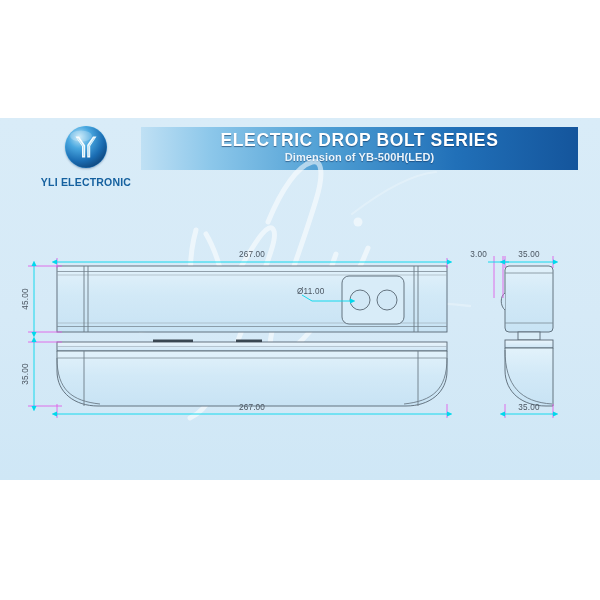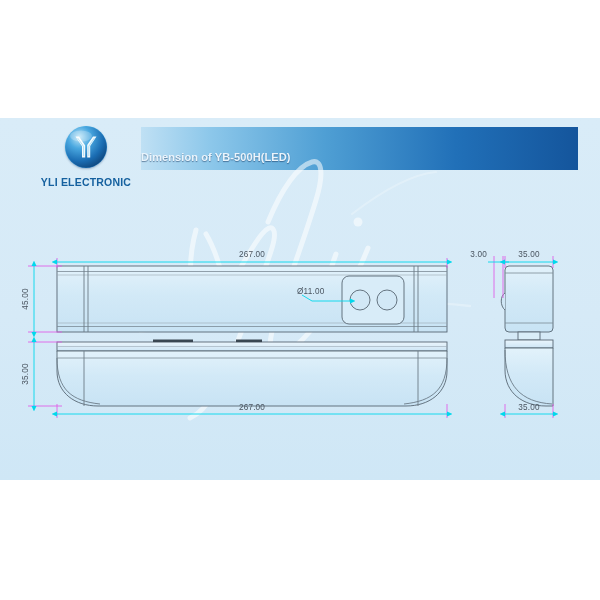--- a/index.html
+++ b/index.html
@@ -50,20 +50,21 @@
   #banner-title{
     position:absolute;left:0;right:0;top:3px;
     text-align:center;
     font-size:17.5px;font-weight:bold;color:#ffffff;
     letter-spacing:.6px;
     text-shadow:0 1px 1px rgba(10,40,80,.55);
     white-space:nowrap;
   }
   #banner-sub{
     position:absolute;left:0;right:0;top:24px;
+    text-align:center;
     font-size:11px;font-weight:bold;color:#eaf4fc;
     letter-spacing:.1px;
     text-shadow:0 1px 1px rgba(10,40,80,.5);
     white-space:nowrap;
   }
   
   #drawing{position:absolute;left:0;top:0;width:600px;height:362px;}
   .dimtxt{
     font-family:"Liberation Sans", sans-serif;
     font-size:8.2px;
@@ -100,20 +101,21 @@
               <path d="M12.6 12.0 L18.6 20.6 L18.6 30.0"></path>
               <path d="M29.4 12.0 L23.8 20.2 L23.8 30.0"></path>
             </g>
             <ellipse cx="16" cy="10" rx="11" ry="5.5" fill="#ffffff" opacity="0.22"></ellipse>
           </svg>
         </div>
         <div id="logo-text">YLI ELECTRONIC</div>
       </div>
 
       <div id="banner">
+        <div id="banner-title">ELECTRIC DROP BOLT SERIES</div>
         <div id="banner-sub">Dimension of YB-500H(LED)</div>
       </div>
 
     </div>
 
     <svg id="drawing" viewBox="0 0 600 362">
 
       <defs>
         <linearGradient id="facegrad" x1="0" y1="0" x2="0" y2="1">
           <stop offset="0%" stop-color="#e2f2fb"></stop>

